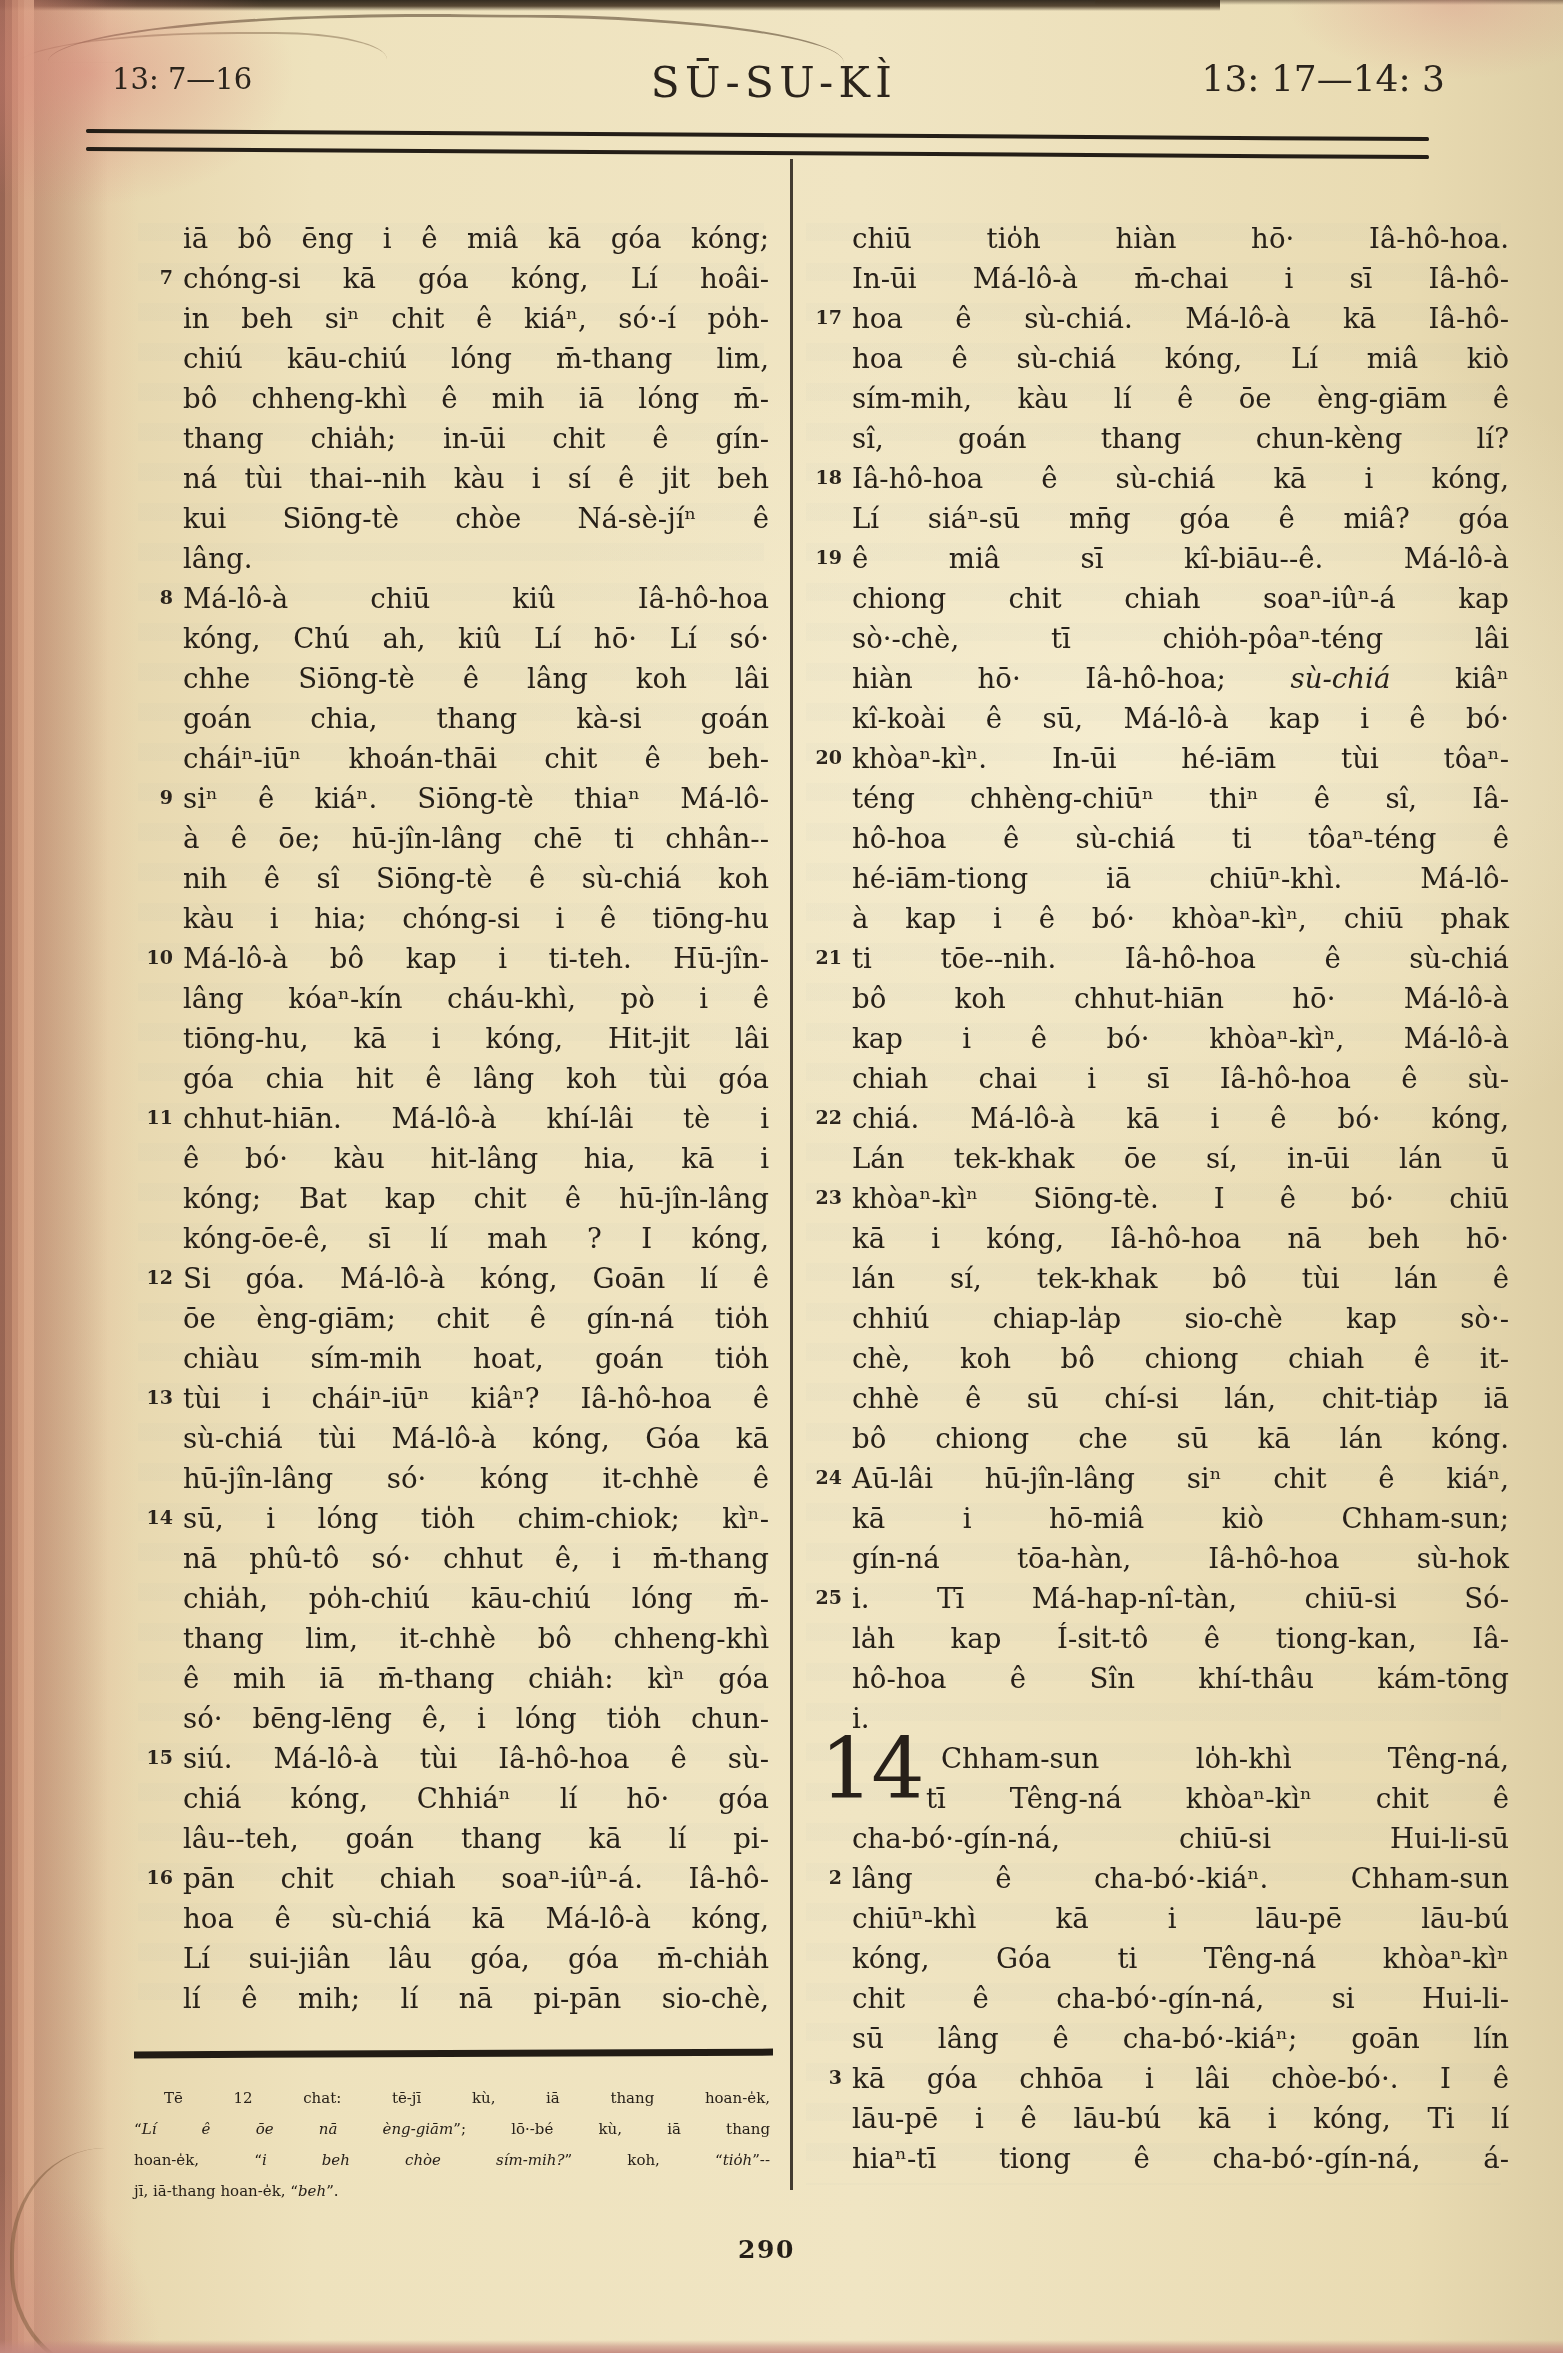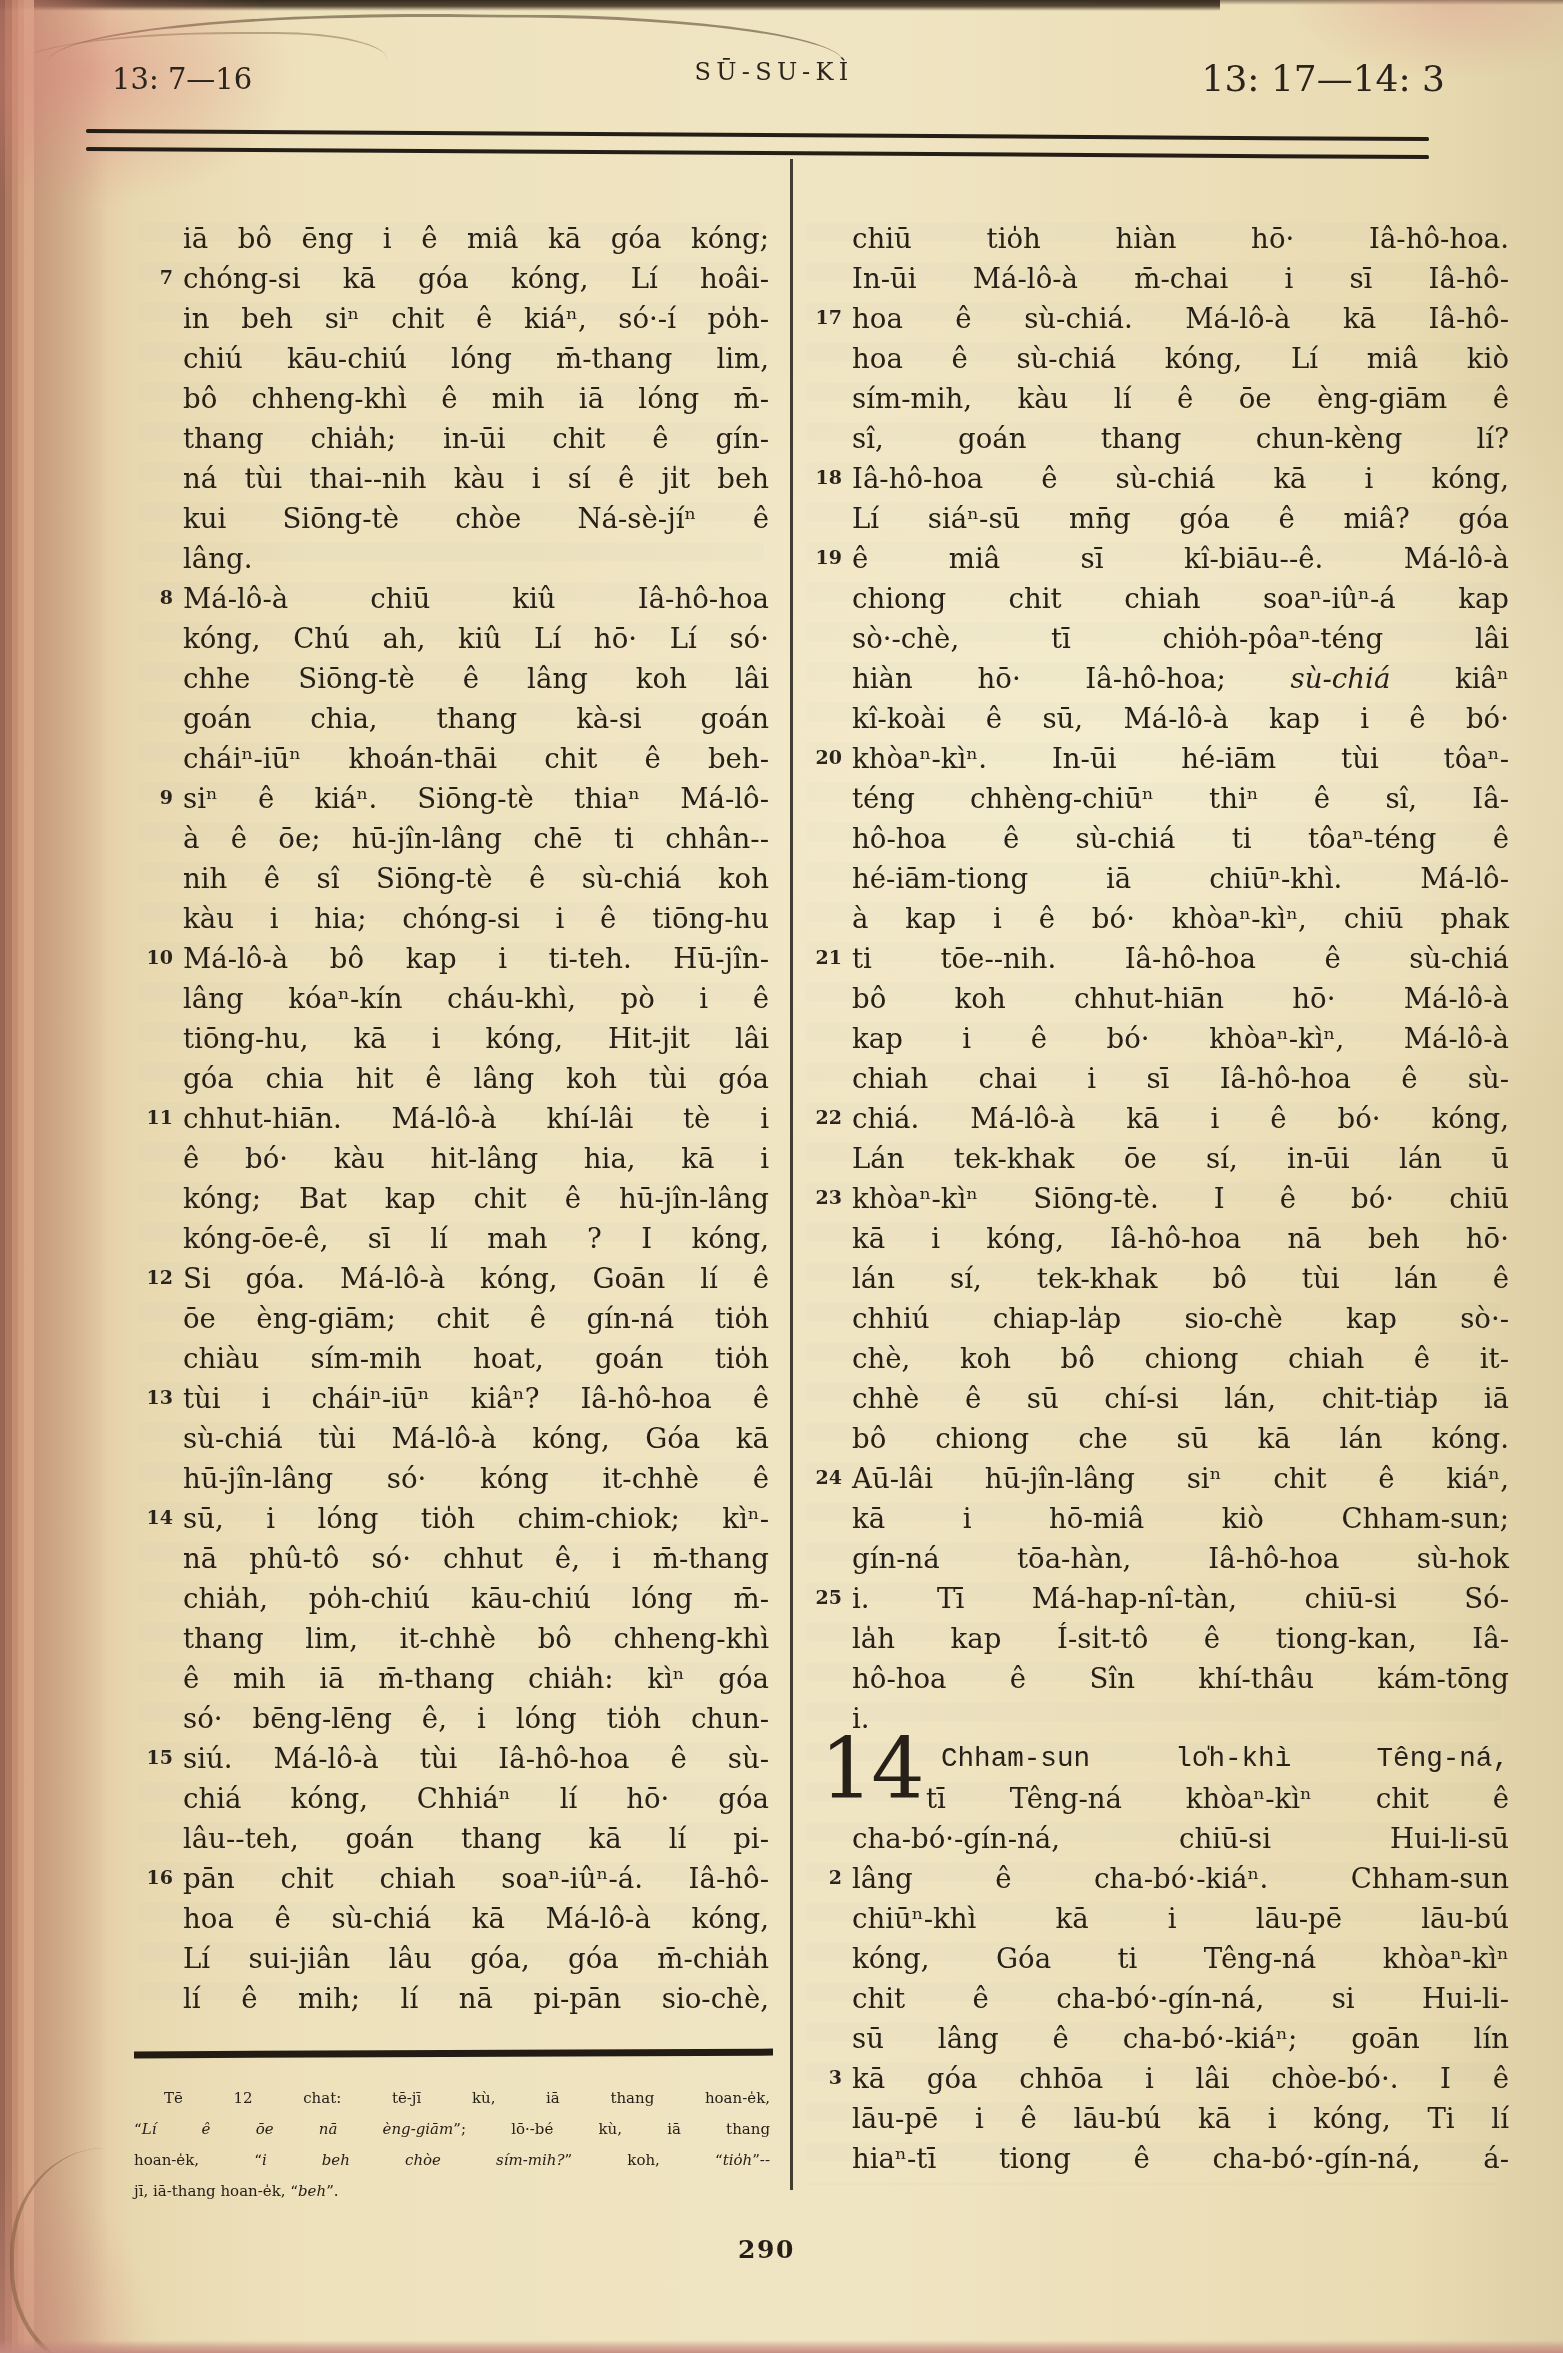--- a/index.html
+++ b/index.html
@@ -40,21 +40,21 @@
   .corner-bl-arc{position:absolute;left:9.5px;bottom:-21px;width:297px;height:223px;
     border:none;border-left:4.2px solid rgba(122,88,58,.5);border-bottom:4.2px solid rgba(122,88,58,.45);
     border-radius:95px 0 0 95px/106px 0 0 106px;}
   .edge-bottom{position:absolute;left:0;right:0;bottom:0;height:13.8px;
     background:linear-gradient(0deg,#c4897f 0%,rgba(196,137,127,.55) 55%,rgba(196,137,127,0) 100%);}
   .ghost{position:absolute;opacity:.55;
     background:repeating-linear-gradient(180deg,rgba(125,150,158,.06) 0 18px,rgba(0,0,0,0) 18px 40px);}
   
   .hdr{position:absolute;color:#2b241c;font-weight:400;white-space:nowrap;}
   #hdr-left{left:112px;top:62px;font-size:29px;}
-  #hdr-title{left:774px;top:58px;transform:translateX(-50%);font-size:24px;letter-spacing:5.3px;}
+  #hdr-title{left:774px;top:58px;transform:translateX(-50%);font-size:42px;letter-spacing:5.3px;}
   #hdr-right{right:119px;top:58px;font-size:36px;}
   .rule{position:absolute;background:#241e17;height:4.2px;border-radius:1.6px;}
   #rule1{left:86px;width:1343px;top:133px;transform:rotate(.35deg);}
   #rule2{left:86px;width:1343px;top:151px;transform:rotate(.35deg);}
   #divider{position:absolute;left:790px;top:159px;width:3.2px;height:2031px;background:#2b241c;opacity:.88;}
   
   .col{position:absolute;color:#272019;}
   #left-col{left:135px;top:219px;width:634px;}
   #right-col{left:804px;top:219px;width:705px;}
   .line{position:relative;height:40px;padding-left:48px;box-sizing:border-box;}
@@ -368,21 +368,21 @@
       </div>
       <div class="line">
         <span class="ltext"><span>la̍h kap Í-si̍t-tô ê tiong-kan, Iâ-</span></span>
       </div>
       <div class="line">
         <span class="ltext"><span>hô-hoa ê Sîn khí-thâu kám-tōng</span></span>
       </div>
       <div class="line noj">
         <span class="ltext"><span>i.</span></span>
       </div>
-      <div class="line" style="padding-left: 137px; font-family: Liberation Mono, monospace;">
+      <div class="line" style="padding-left: 137px;">
         <span class="ltext"><span>Chham-sun lo̍h-khì Têng-ná,</span></span>
       </div>
       <div class="line" style="padding-left: 122px;">
         <span class="ltext"><span>tī Têng-ná khòaⁿ-kìⁿ chit ê</span></span>
       </div>
       <div class="line">
         <span class="ltext"><span>cha-bó·-gín-ná, chiū-si Hui-li-sū</span></span>
       </div>
       <div class="line">
         <span class="vnum">2</span>

